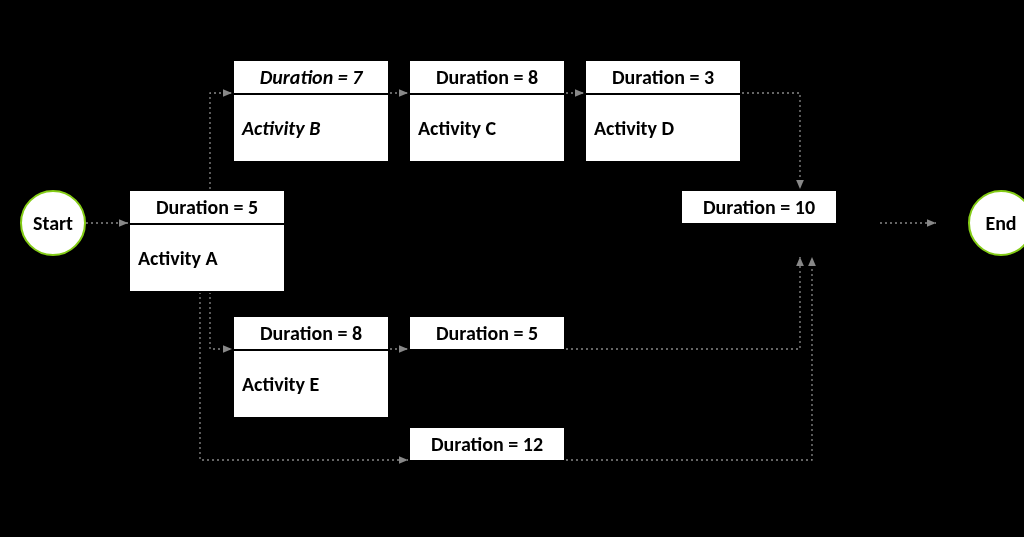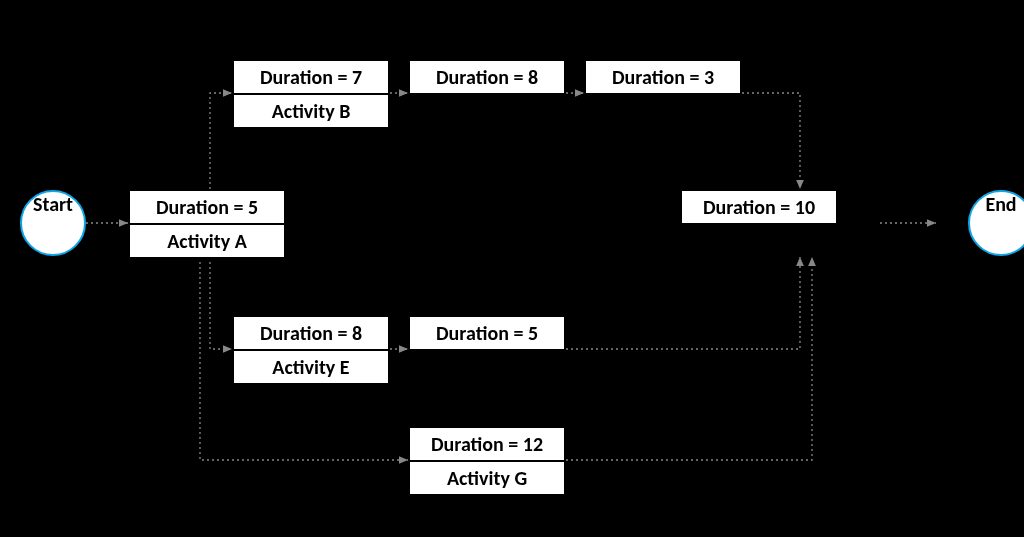--- a/index.html
+++ b/index.html
@@ -13,43 +13,43 @@
     font-size: 20px;
     color: #000;
     position: relative;
     overflow: hidden;
   }
   .circle {
     position: absolute;
     width: 66px;
     height: 66px;
     background: #fff;
-    border: 2px solid #0ea5e9;
+    border: 2px solid #84cc16;
     border-radius: 50%;
     display: flex;
-    align-items: flex-start;
+    align-items: center;
     justify-content: center;
     box-sizing: border-box;
   }
   .node {
     position: absolute;
     background: #fff;
     border: 2px solid #000;
     box-sizing: border-box;
     width: 158px;
   }
   .node .dur {
     padding: 4px 8px;
     border-bottom: 2px solid #000;
     text-align: center;
     white-space: nowrap;
   }
   .node .act {
-    padding: 4px 8px;
-    text-align: center;
+    padding: 21px 8px;
+    text-align: left;
     white-space: nowrap;
   }
   svg.connectors {
     position: absolute;
     left: 0; top: 0;
     width: 1024px;
     height: 537px;
     pointer-events: none;
   }
 </style>
@@ -93,42 +93,43 @@
 </div>
 <div class="circle" style="left:968px; top:190px;">
   <span>End</span>
 </div>
 
 <div class="node" style="left:128px; top:189px;">
   <div class="dur">Duration = 5</div>
   <div class="act">Activity A</div>
 </div>
 
-<div class="node" style="left:232px; top:59px;">
+<div class="node" style="left:232px; top:59px;font-style:italic;">
   <div class="dur">Duration = 7</div>
   <div class="act">Activity B</div>
 </div>
 
 <div class="node" style="left:408px; top:59px;">
   <div class="dur">Duration = 8</div>
+  <div class="act">Activity C</div>
 </div>
 
 <div class="node" style="left:584px; top:59px;">
   <div class="dur">Duration = 3</div>
+  <div class="act">Activity D</div>
 </div>
 
 <div class="node" style="left:232px; top:315px;">
   <div class="dur">Duration = 8</div>
   <div class="act">Activity E</div>
 </div>
 
 <div class="node" style="left:408px; top:315px;">
   <div class="dur">Duration = 5</div>
 </div>
 
 <div class="node" style="left:408px; top:426px;">
   <div class="dur">Duration = 12</div>
-  <div class="act">Activity G</div>
 </div>
 
 <div class="node" style="left:680px; top:189px;">
   <div class="dur">Duration = 10</div>
 </div>
 
 </body></html>

